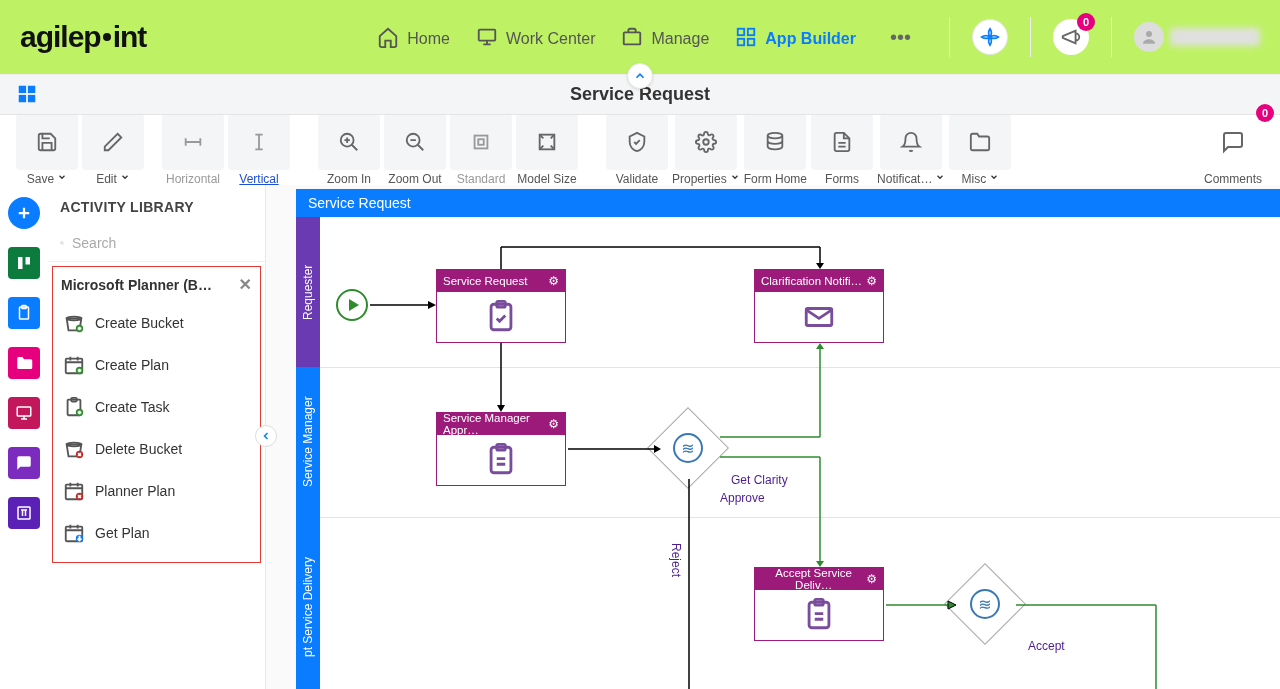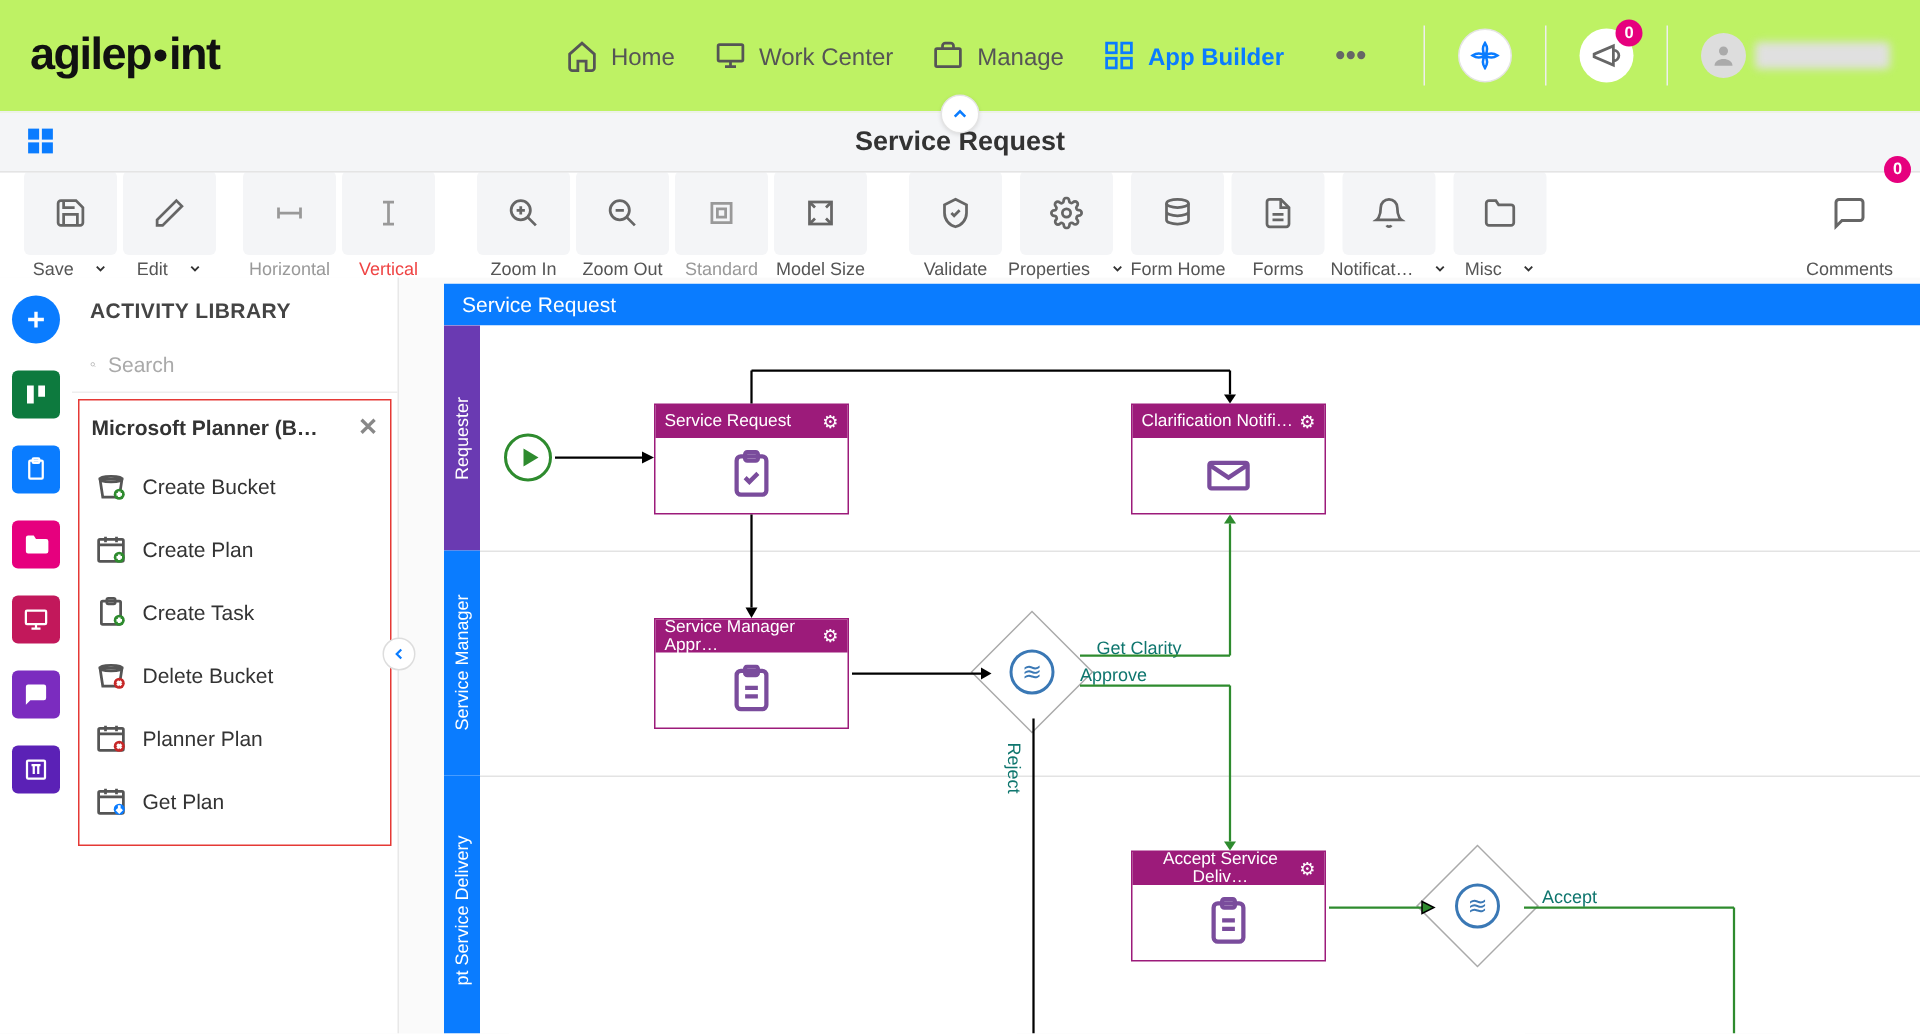--- a/index.html
+++ b/index.html
@@ -25,21 +25,21 @@
 
 .sec-header { position:relative; height:40px; display:flex; align-items:center; justify-content:center; background:#f4f5f7; border-bottom:1px solid #e4e4e4;}
 .sec-title { font-size:18px; font-weight:600; color:#333; }
 .grid-icon { position:absolute; left:16px; top:8px; cursor:pointer; }
 .chevron-up-pill { position:absolute; left:50%; top:-12px; transform:translateX(-50%); width:26px; height:26px; background:#fff; border:1px solid #e4e4e4; border-radius:50%; display:flex; align-items:center; justify-content:center; cursor:pointer; box-shadow:0 1px 3px rgba(0,0,0,0.1);}
 
 
 .toolbar { height:70px; display:flex; align-items:center; gap:4px; padding:8px 16px; background:#fff; }
 .tool-btn { display:flex; flex-direction:column; align-items:center; justify-content:center; min-width:62px; height:56px; padding:4px 8px; background:#f4f5f7; border-radius:4px; cursor:pointer; color:#555; gap:2px; }
 .tool-group { display:flex; flex-direction:column; align-items:center; gap:2px; }
-.tool-group .tool-label { font-size:12px; color:#555; display:flex; align-items:center; gap:13px;}
+.tool-group .tool-label { font-size:12px; color:#555; display:flex; align-items:flex-start; gap:3px;}
 .tool-group svg { color:#666; }
 .tool-spacer { flex:1; }
 .tool-comments { position:relative; }
 
 
 .workspace { display:flex; height:calc(689px - 75px - 40px - 70px); }
 .side-rail { width:48px; background:#fff; display:flex; flex-direction:column; align-items:center; padding-top:12px; gap:18px; }
 .rail-btn { width:32px; height:32px; border-radius:4px; display:flex; align-items:center; justify-content:center; cursor:pointer; }
 .rail-btn.add { background:#0a7cff; color:#fff; border-radius:50%; }
 .rail-btn.purple { background:#7b2cbf; color:#fff; }
@@ -80,21 +80,21 @@
 .node-h .gear { font-size:12px; }
 .node-body { height:50px; display:flex; align-items:center; justify-content:center; }
 .node-body svg { width:34px; height:34px; color:#7a4c9c; }
 
 .start-circle { position:absolute; width:32px; height:32px; border:2px solid #2e8b2e; border-radius:50%; display:flex; align-items:center; justify-content:center; color:#2e8b2e; }
 .start-circle::before { content:""; border-left:10px solid #2e8b2e; border-top:6px solid transparent; border-bottom:6px solid transparent; margin-left:3px;}
 
 .diamond { position:absolute; width:58px; height:58px; background:#fff; border:1px solid #aaa; transform:rotate(45deg); display:flex; align-items:center; justify-content:center; }
 .diamond-inner { transform:rotate(-45deg); width:30px;height:30px; display:flex; align-items:center; justify-content:center; border:2px solid #3a78b5; border-radius:50%; color:#3a78b5; font-size:16px;}
 
-.edge-label { position:absolute; font-size:12px; color:#0f766e; }
+.edge-label { position:absolute; font-size:12px; color:#4c1d95;margin-top:48px; }
 
 
 .arrow { position:absolute; pointer-events:none; }
 .arrow line { stroke:#000; stroke-width:1.5; }
 .arrow.green line { stroke:#2e8b2e; }
 .arrow polygon { fill:#000; }
 .arrow.green polygon { fill:#2e8b2e; }
 
 </style>
 </head>
@@ -218,21 +218,21 @@
         </svg>
       </div>
     <div class="tool-label" style="color:#999;">Horizontal</div>
   </div>
   <div class="tool-group">
     <div class="tool-btn">
         <svg width="22" height="22" viewBox="0 0 24 24" fill="none" stroke="#999" stroke-width="2">
           <path d="M12 4v16M8 4h8M8 20h8"></path>
         </svg>
       </div>
-    <div class="tool-label" style="color:#ef4444;">Vertical</div>
+    <div class="tool-label" style="color:#1d4ed8;text-decoration:underline;">Vertical</div>
   </div>
   <div style="width:20px;"></div>
   <div class="tool-group">
     <div class="tool-btn">
         <svg width="22" height="22" viewBox="0 0 24 24" fill="none" stroke="#666" stroke-width="2">
           <circle cx="10" cy="10" r="7"></circle>
           <path d="M21 21l-6-6M10 7v6M7 10h6"></path>
         </svg>
       </div>
     <div class="tool-label">Zoom In</div>

